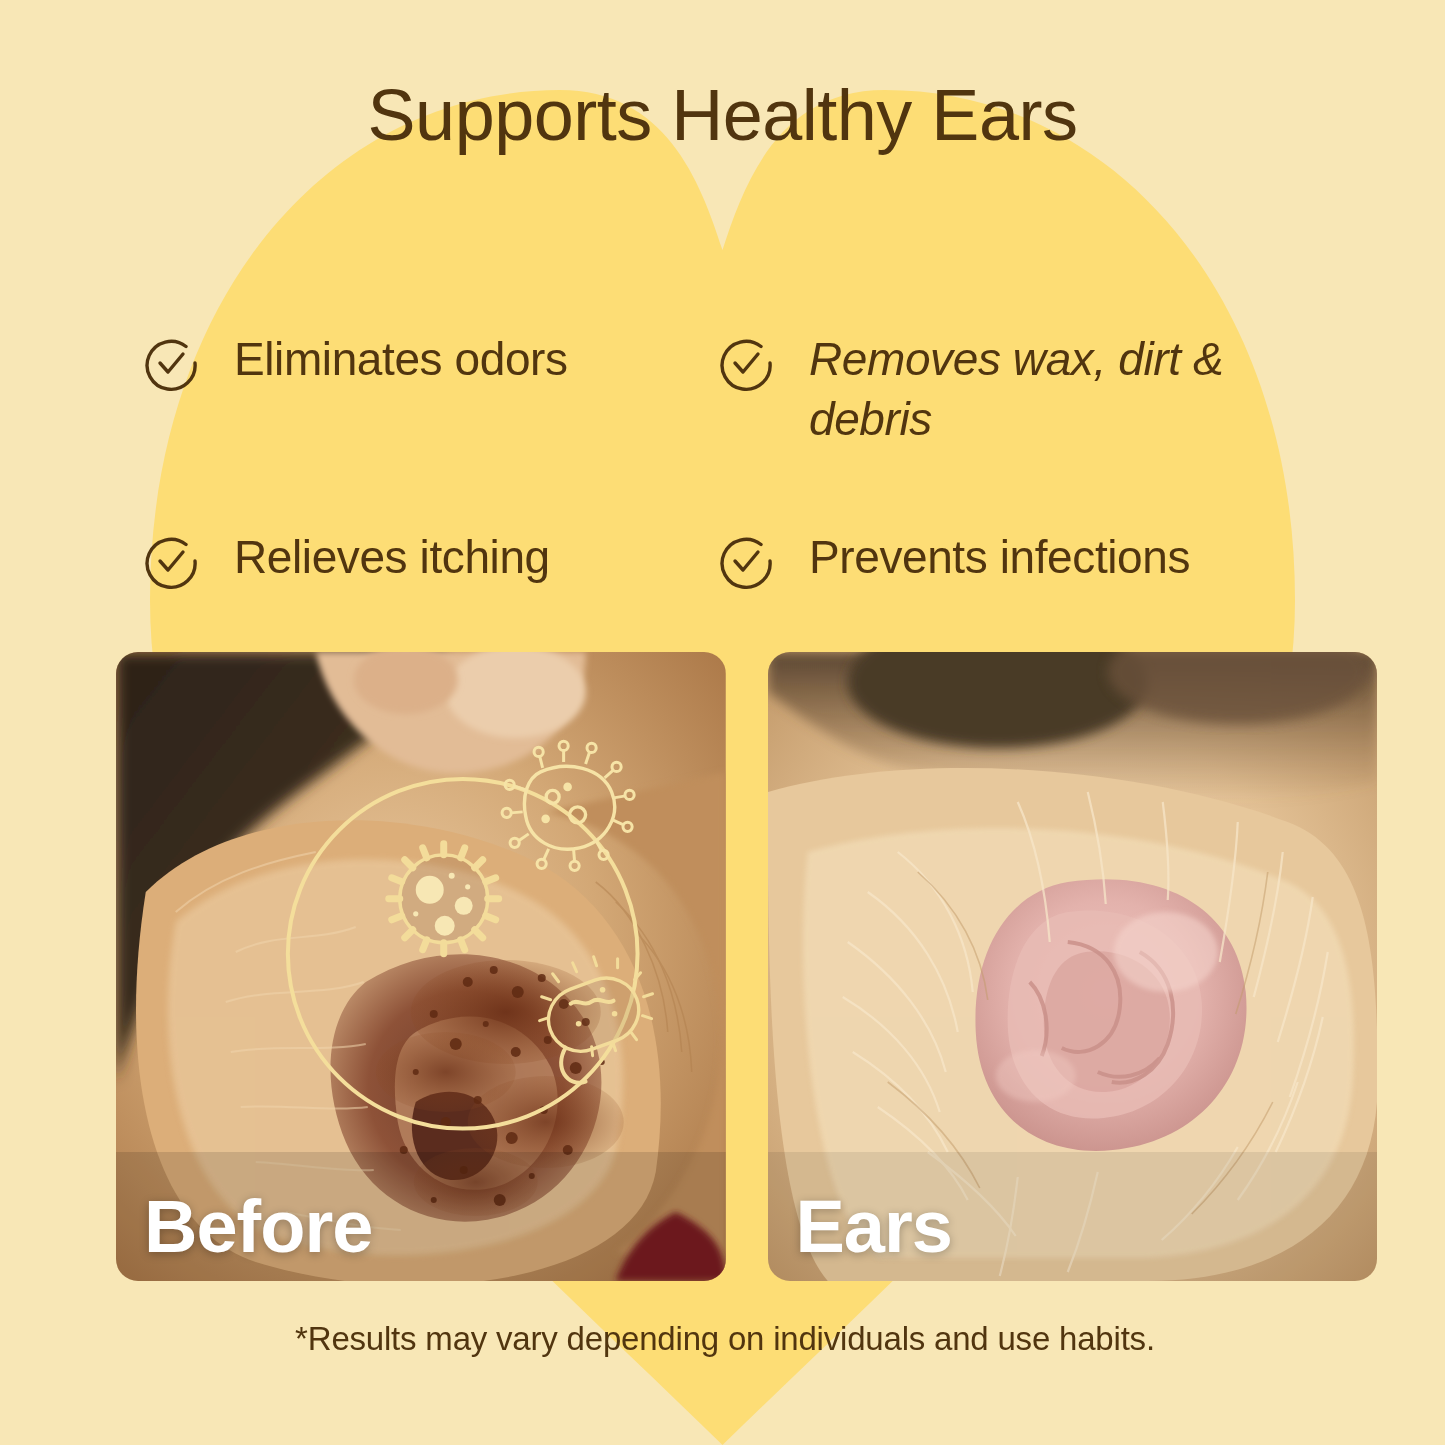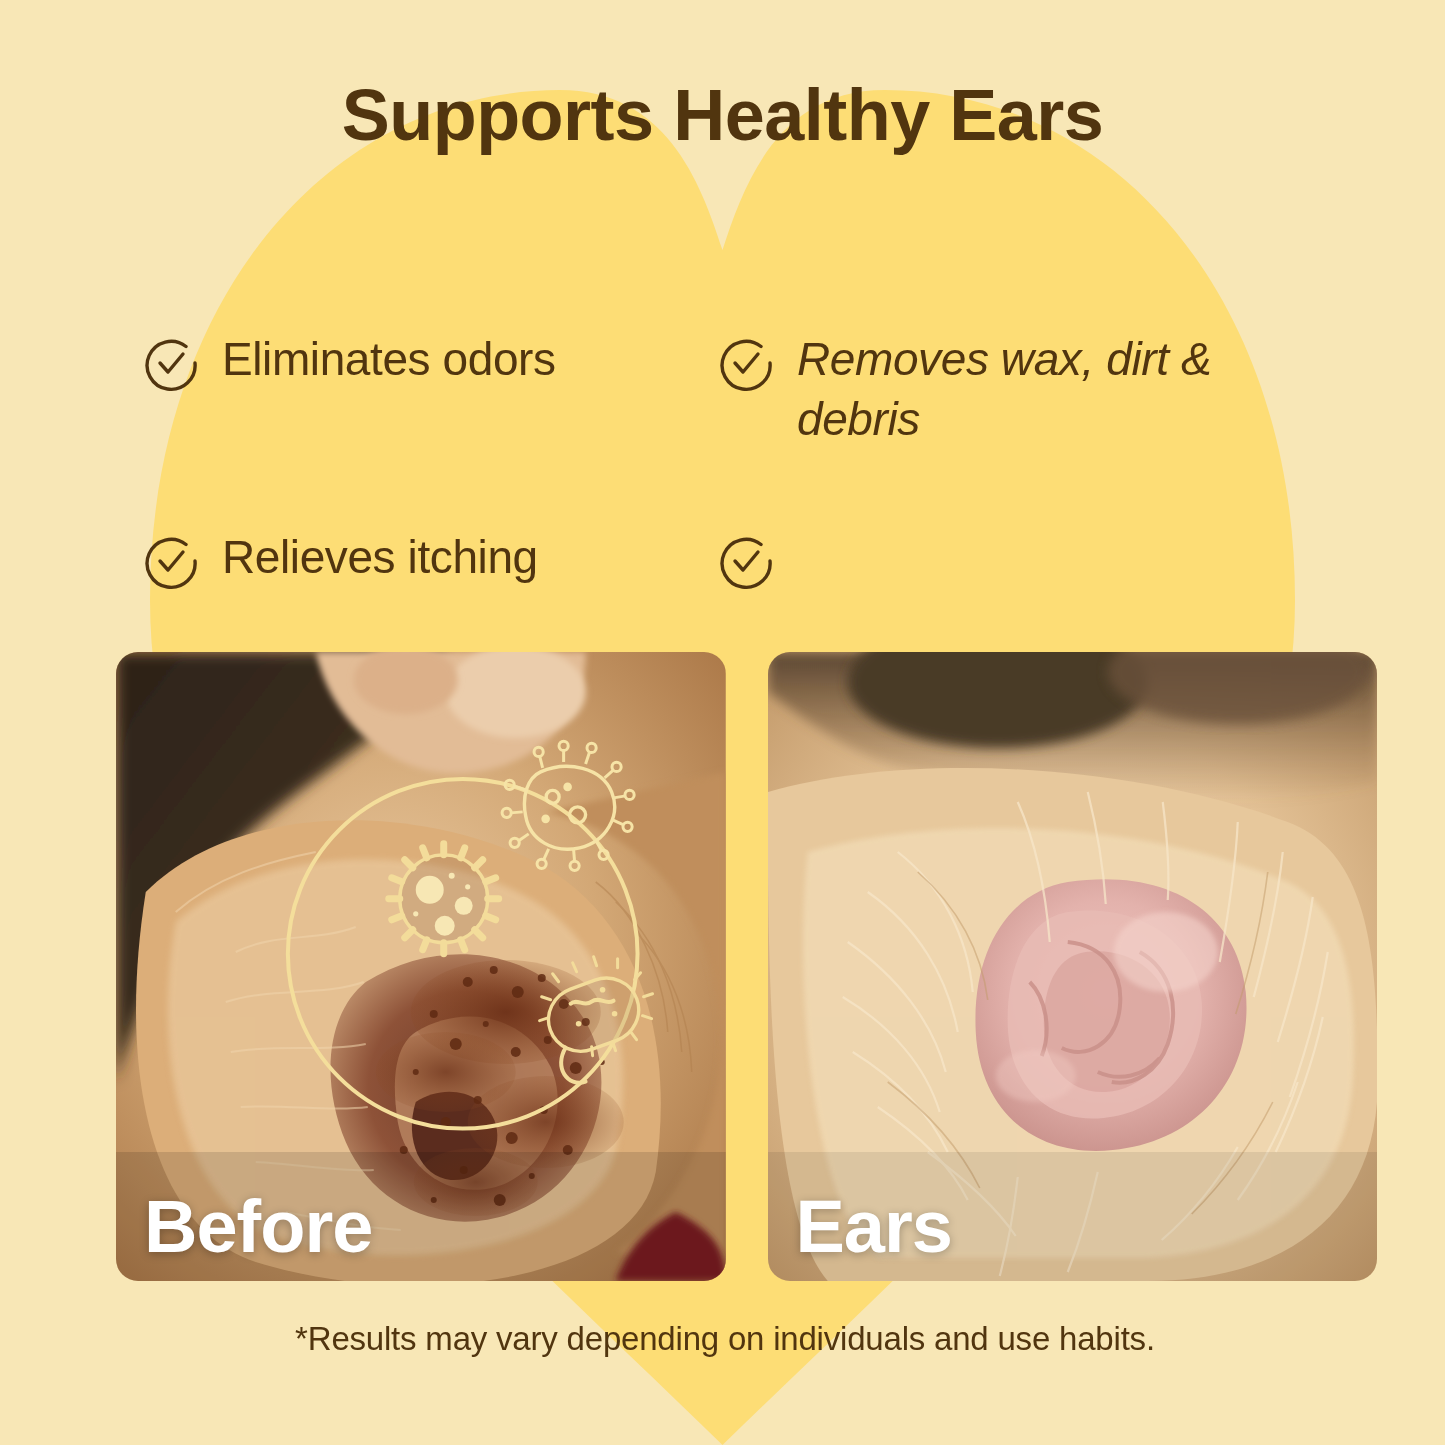--- a/index.html
+++ b/index.html
@@ -19,21 +19,21 @@
     pointer-events:none;
   }
 
   
   .title {
     position:absolute;
     top:78px; left:0; right:0;
     text-align:center;
     z-index:3;
     font-size:72px;
-    font-weight:bold;
+    font-weight:normal;
     color:#51350F;
     letter-spacing:-0.5px;
     line-height:1.05;
   }
 
   
   .benefits {
     position:absolute;
     top:330px;
     left:142px;
@@ -53,20 +53,21 @@
     flex:0 0 auto;
     width:58px; height:58px;
     margin-top:4px;
   }
   .benefit .chk svg { display:block; width:58px; height:58px; }
   .benefit .lbl {
     font-size:46px;
     color:#51350F;
     line-height:1.30;
     letter-spacing:-0.4px;
+    margin-left:12px;
   }
   .benefit .lbl.wide { max-width:525px;font-style:italic; }
 
   
   .photos {
     position:absolute;
     top:652px;
     left:92px;
     width:1261px;
     height:629px;
@@ -155,20 +156,21 @@
     <span class="lbl">Relieves itching</span>
   </div>
 
   <div class="benefit">
     <span class="chk">
       <svg viewBox="0 0 58 58">
         <path d="M44 12.5 A24 24 0 1 0 53 29" fill="none" stroke="#51350F" stroke-width="3.4" stroke-linecap="round"></path>
         <polyline points="18,29 26,38 41,20" fill="none" stroke="#51350F" stroke-width="3.4" stroke-linecap="round" stroke-linejoin="round"></polyline>
       </svg>
     </span>
+    <span class="lbl">Prevents infections</span>
   </div>
 
 </div>
 
 <div class="photos">
 
   <div class="photo">
     <svg class="art" viewBox="0 0 610 629" preserveAspectRatio="xMidYMid slice">
       <defs>
         <radialGradient id="bfur" cx="45%" cy="45%" r="75%">

